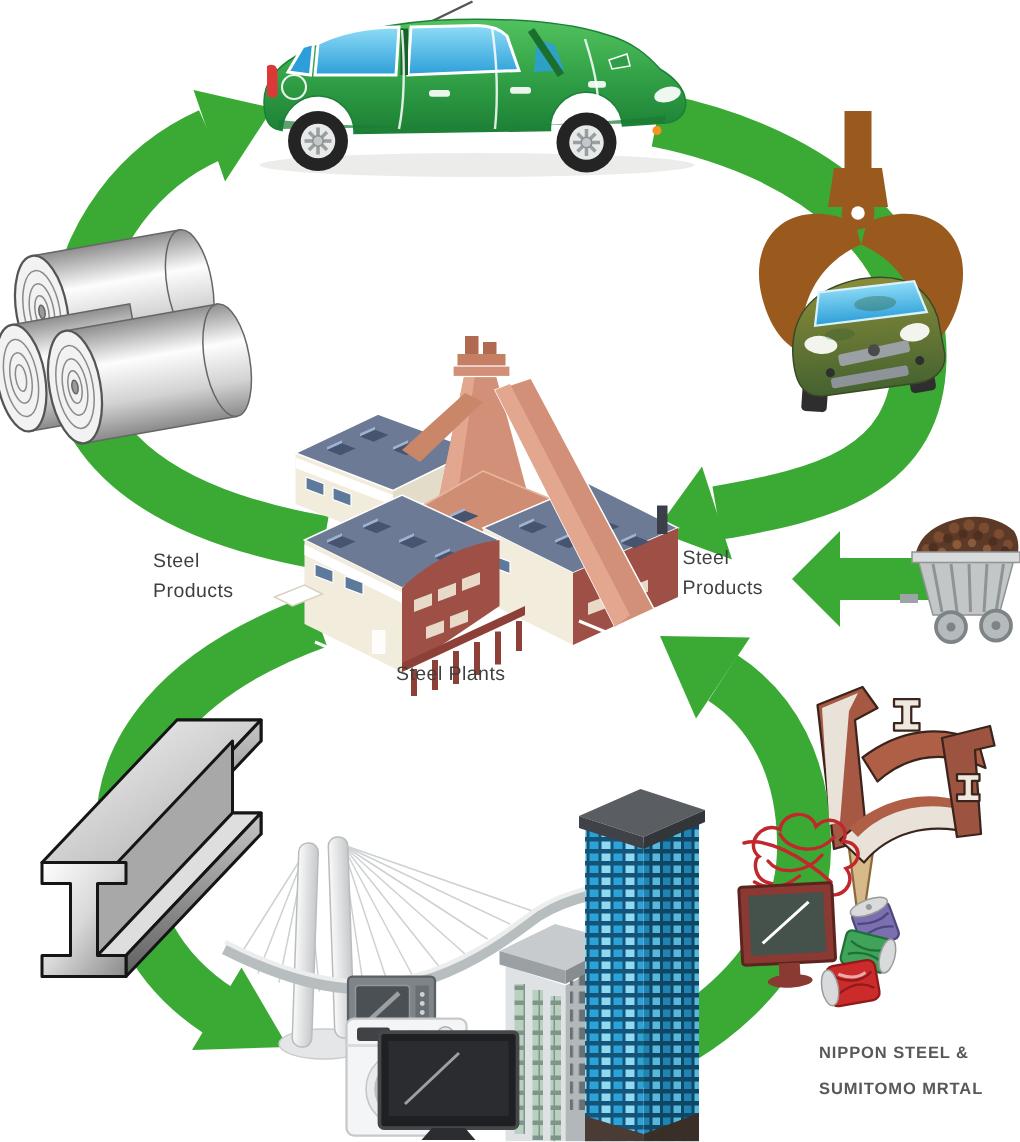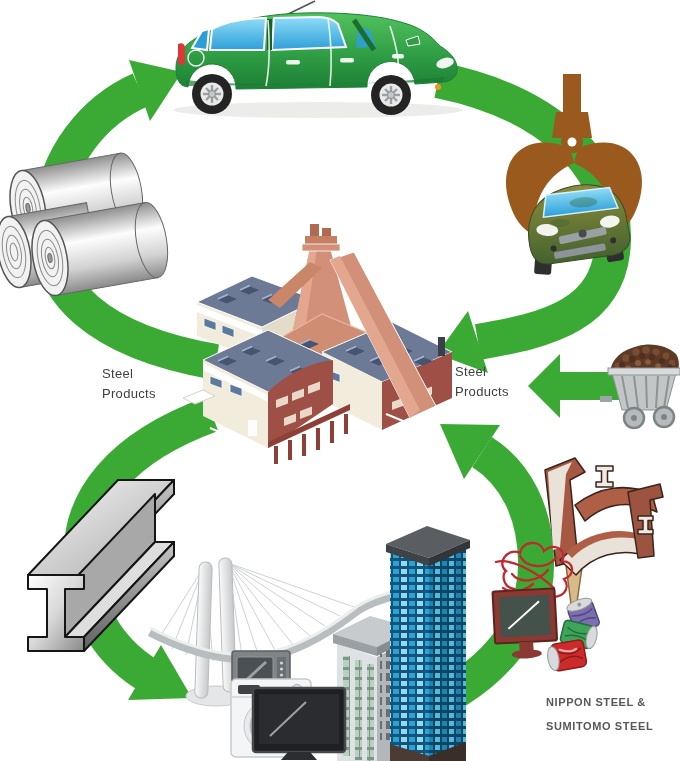--- a/index.html
+++ b/index.html
@@ -470,18 +470,19 @@
 <div class="label" style="left:102px;top:364px;">
   <span>Steel</span>
   <span>Products</span>
 </div>
 
 <div class="label" style="left:455px;top:362px;">
   <span>Steel</span>
   <span>Products</span>
 </div>
 
+<div class="label" style="left:264px;top:439px;">Steel Plants</div>
 
 <div class="company" style="left:546px;top:690px;">
   <span>NIPPON STEEL &amp;</span>
-  <span>SUMITOMO STEEL</span>
+  <span>SUMITOMO MRTAL</span>
 </div>
 </div>
 
 </body></html>

